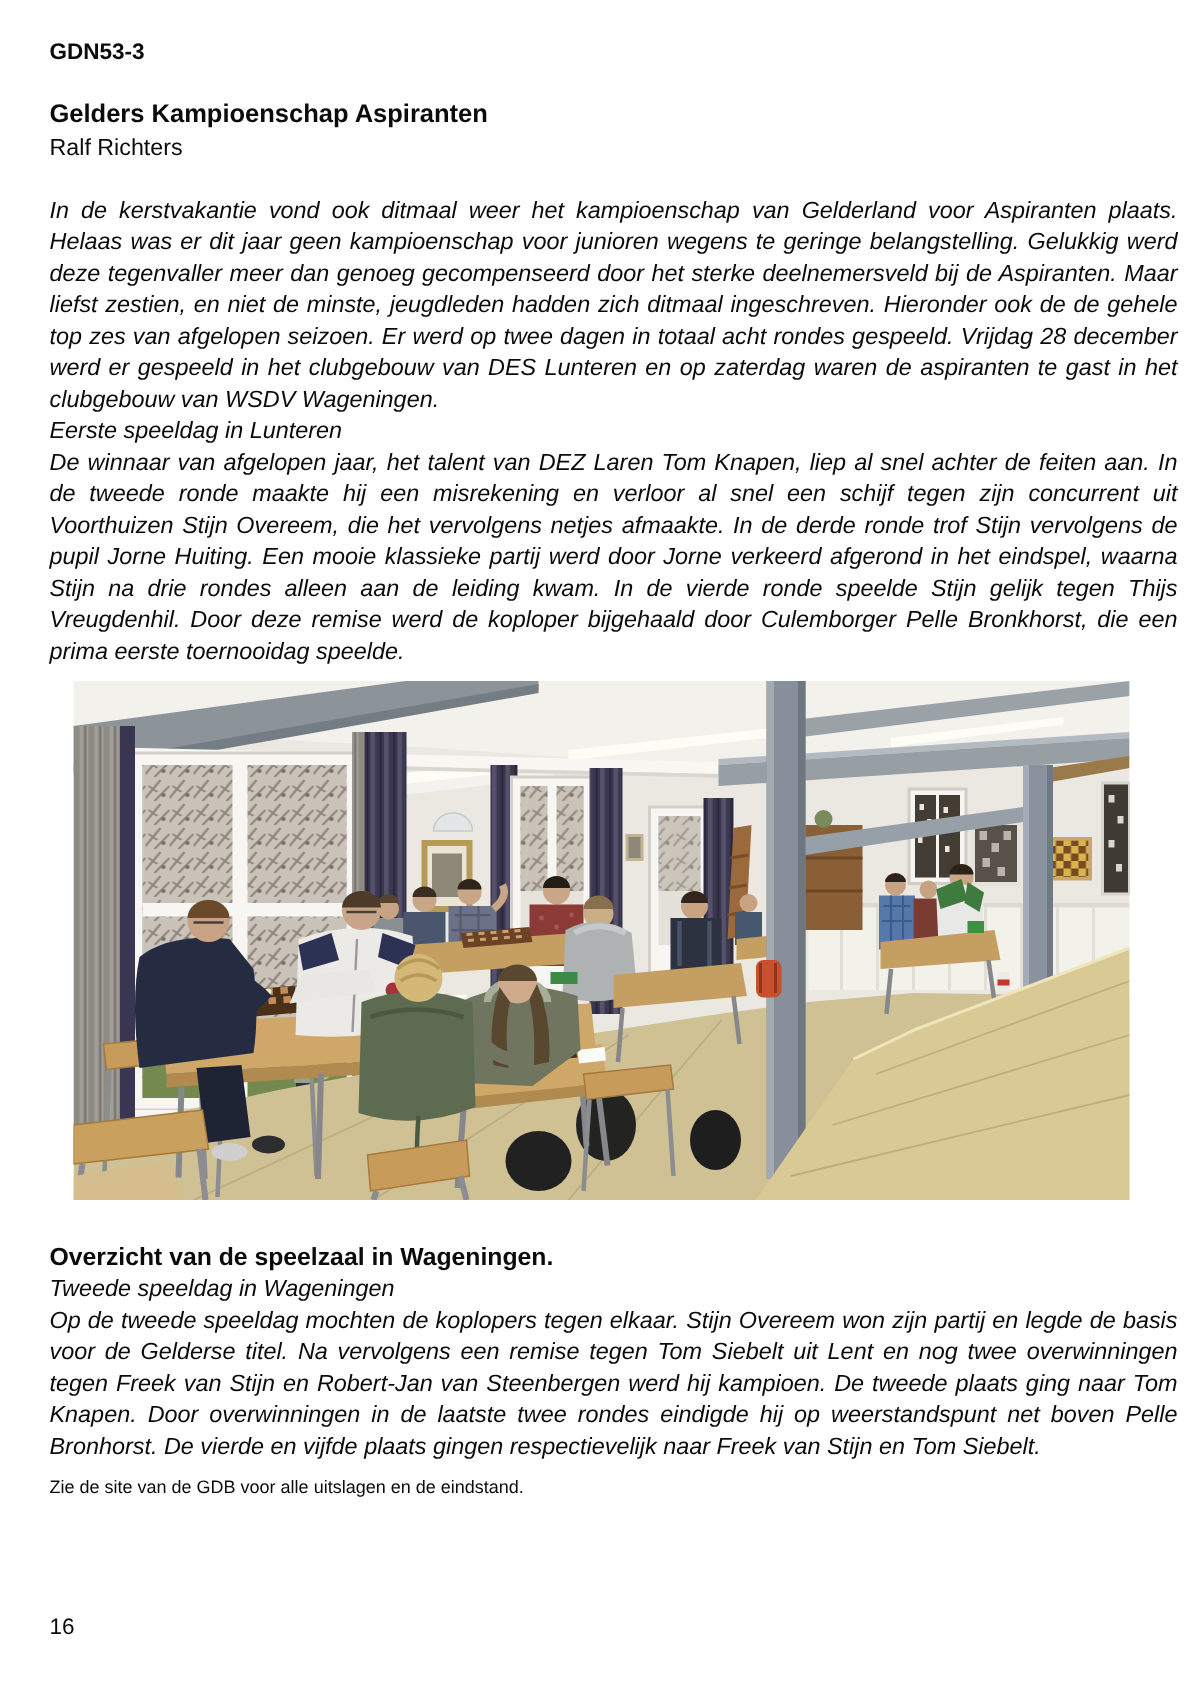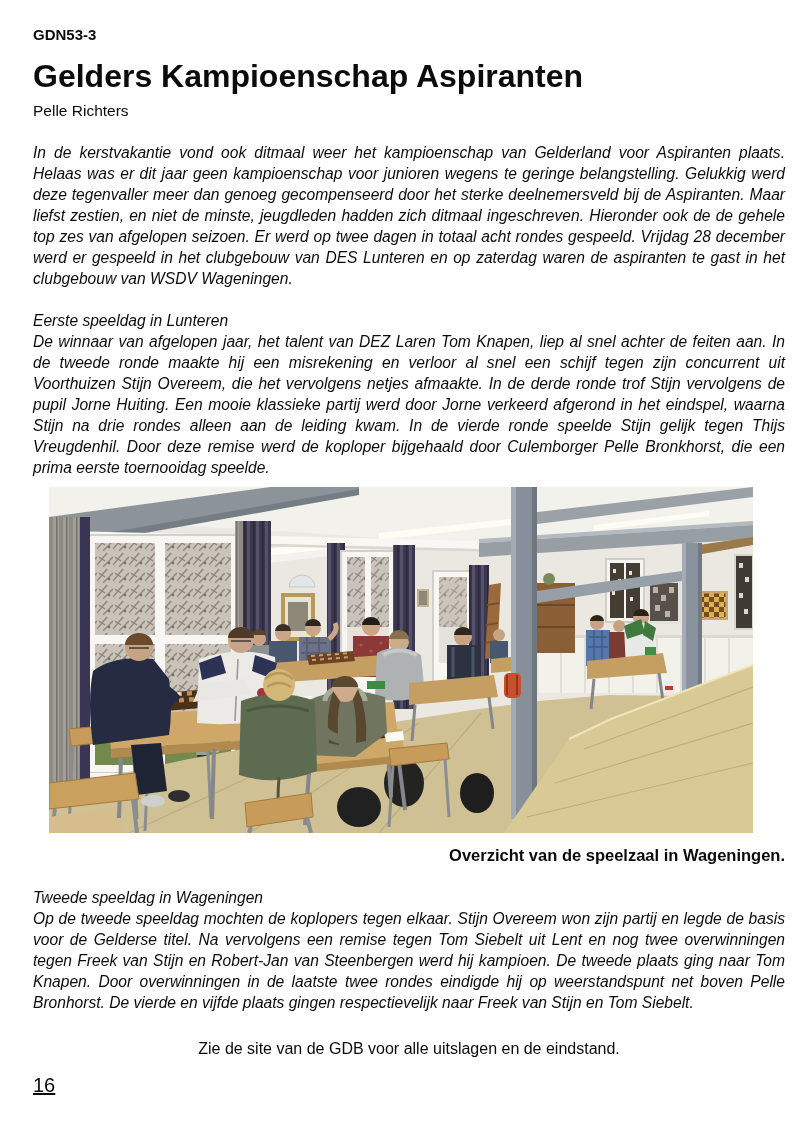--- a/index.html
+++ b/index.html
@@ -3,40 +3,40 @@
 <meta charset="utf-8">
 <style>
   html,body{margin:0;padding:0;background:#ffffff;}
   body{
     width:800px;height:1134px;overflow:hidden;
     font-family:"Liberation Sans", sans-serif;color:#0b0b0b;
     -webkit-font-smoothing:antialiased;
   }
   .page{position:relative;width:752px;height:1134px;padding:26px 15px 0 33px;box-sizing:content-box;}
   .issue-code{font-size:15px;font-weight:bold;line-height:17px;}
-  .title{font-size:32px;font-weight:bold;line-height:28px;margin:19px 0 12px 0;}
+  .title{font-size:17px;font-weight:bold;line-height:28px;margin:19px 0 0 0;}
   .author{font-size:15.5px;line-height:18px;margin:0 0 0 0;}
   p.body{font-size:15.6px;line-height:21px;text-align:justify;margin:22px 0 0 0;font-style:italic;}
   p.body.cont{margin-top:0;}
-  .heading{font-size:15.6px;font-style:italic;line-height:21px;margin-top:21px;}
+  .heading{font-size:15.6px;font-style:italic;line-height:21px;}
   .heading.h2{}
   figure.photo{margin:9px 0 0 16px;padding:0;width:704px;height:346px;}
   figure.photo svg{display:block;}
-  .caption{font-size:16.5px;font-weight:bold;text-align:right;line-height:21px;margin-top:12px;}
-  .closing{font-size:16px;line-height:21px;margin:25px 0 0 0;text-align:center;}
-  .page-number{position:absolute;left:33px;top:1076px;font-size:20px;line-height:18px;text-decoration:underline;}
+  .caption{font-size:16.5px;font-weight:bold;text-align:left;line-height:21px;margin-top:28px;}
+  .closing{font-size:12px;line-height:21px;margin:6px 0 0 0;text-align:left;}
+  .page-number{position:absolute;left:33px;top:1076px;font-size:15px;line-height:18px;}
 </style>
 </head>
 <body>
 
 <div class="page">
 
   <div class="issue-code">GDN53-3</div>
   <h1 class="title">Gelders Kampioenschap Aspiranten</h1>
-  <div class="author">Pelle Richters</div>
+  <div class="author">Ralf Richters</div>
 
   <p class="body">In de kerstvakantie vond ook ditmaal weer het kampioenschap van Gelderland voor Aspiranten plaats. Helaas was er dit jaar geen kampioenschap voor junioren wegens te geringe belangstelling. Gelukkig werd deze tegenvaller meer dan genoeg gecompenseerd door het sterke deelnemersveld bij de Aspiranten. Maar liefst zestien, en niet de minste, jeugdleden hadden zich ditmaal ingeschreven. Hieronder ook de de gehele top zes van afgelopen seizoen. Er werd op twee dagen in totaal acht rondes gespeeld. Vrijdag 28 december werd er gespeeld in het clubgebouw van DES Lunteren en op zaterdag waren de aspiranten te gast in het clubgebouw van WSDV Wageningen.</p>
 
   <div class="heading">Eerste speeldag in Lunteren</div>
   <p class="body cont">De winnaar van afgelopen jaar, het talent van DEZ Laren Tom Knapen, liep al snel achter de feiten aan. In de tweede ronde maakte hij een misrekening en verloor al snel een schijf tegen zijn concurrent uit Voorthuizen Stijn Overeem, die het vervolgens netjes afmaakte. In de derde ronde trof Stijn vervolgens de pupil Jorne Huiting. Een mooie klassieke partij werd door Jorne verkeerd afgerond in het eindspel, waarna Stijn na drie rondes alleen aan de leiding kwam. In de vierde ronde speelde Stijn gelijk tegen Thijs Vreugdenhil. Door deze remise werd de koploper bijgehaald door Culemborger Pelle Bronkhorst, die een prima eerste toernooidag speelde.</p>
 
   <figure class="photo">
     <svg viewBox="0 0 704 346" width="704" height="346" xmlns="http://www.w3.org/2000/svg">
       <defs>
         <pattern id="curtL" width="10" height="20" patternUnits="userSpaceOnUse">

